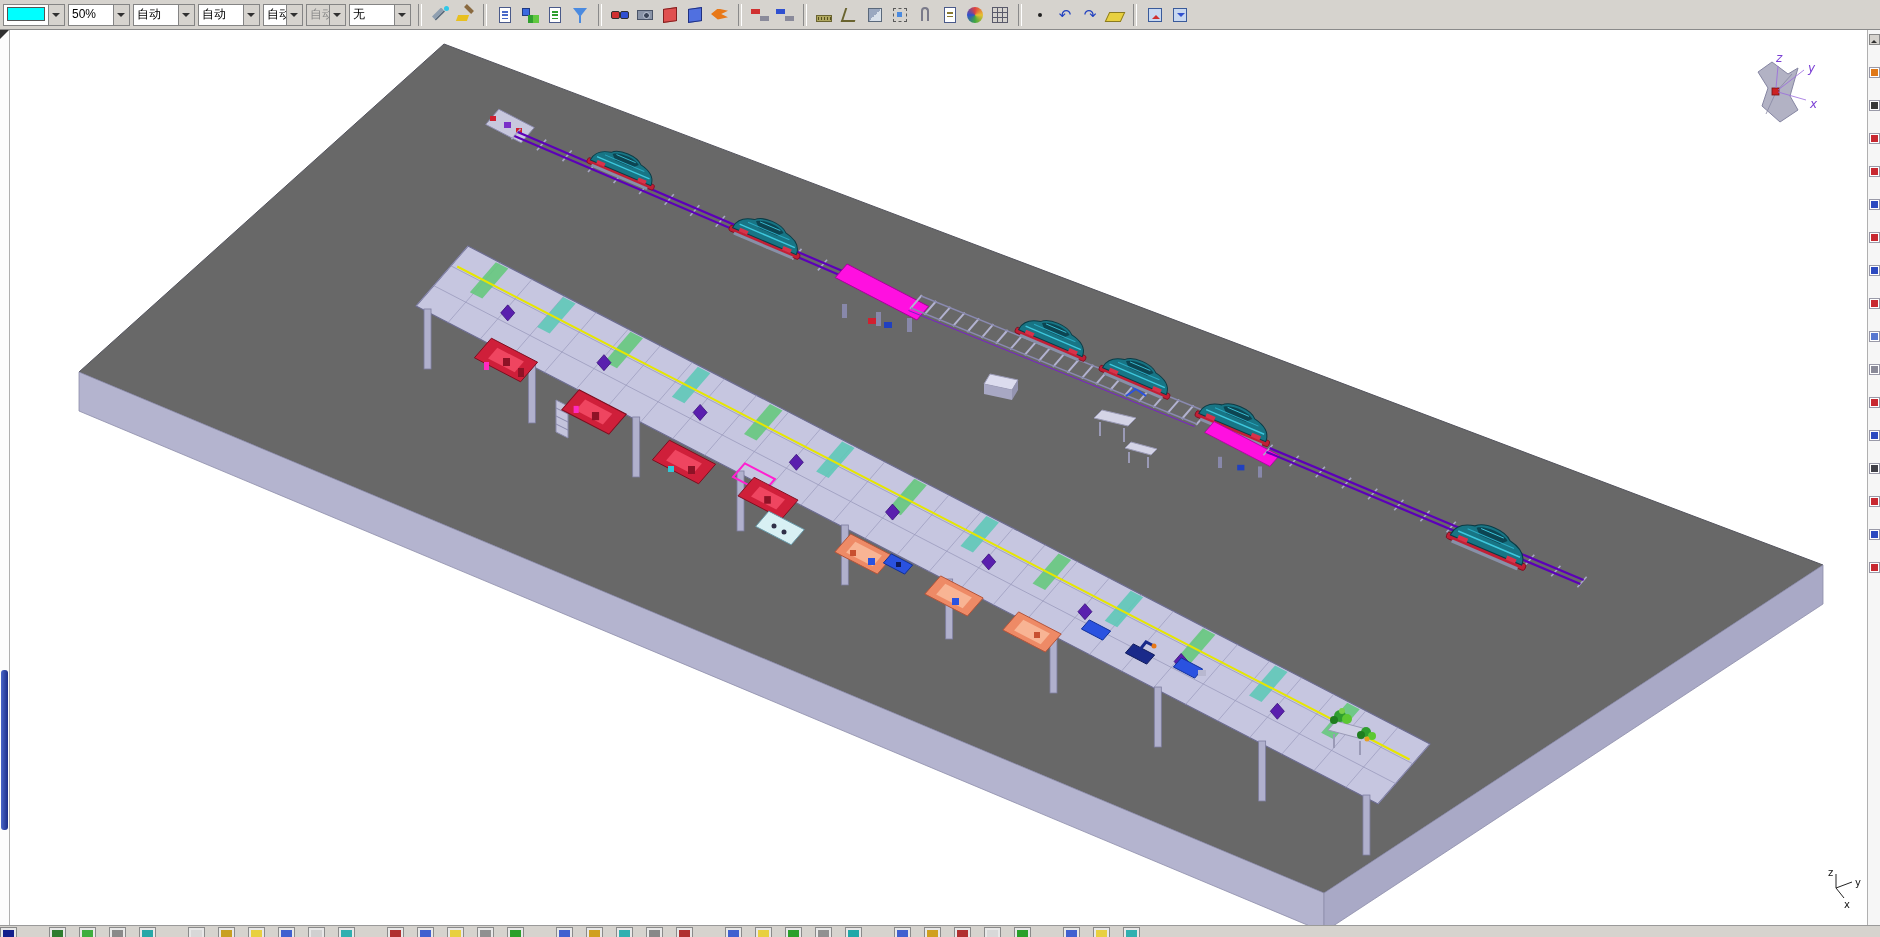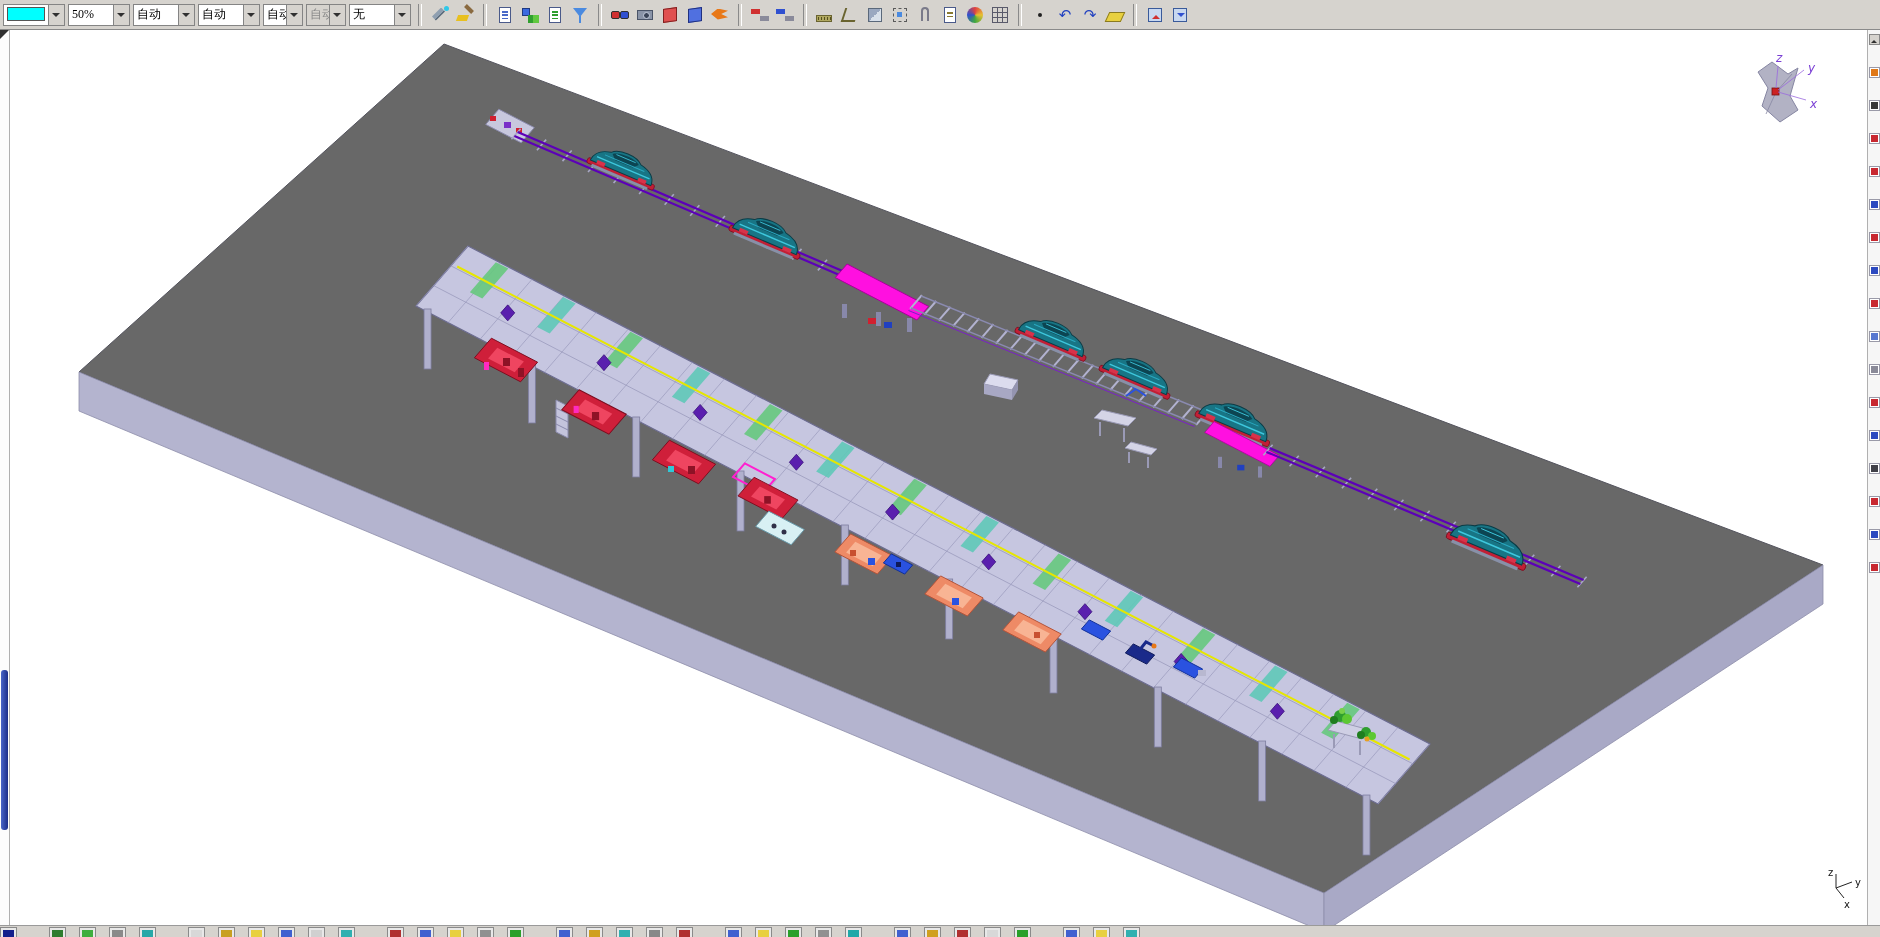--- a/index.html
+++ b/index.html
@@ -8,21 +8,21 @@
 
   
   .toolbar-top{position:absolute;left:0;top:0;right:0;height:30px;background:#d6d3ce;
                border-bottom:1px solid #8a8a8a;display:flex;align-items:center;gap:3px;
                padding:0 3px;box-sizing:border-box;}
   .sep{width:2px;height:22px;border-left:1px solid #8a8a8a;border-right:1px solid #fff;margin:0 4px;}
   .combo{display:flex;width:62px;height:22px;background:#fff;border:1px solid #848484;
          box-sizing:border-box;flex:none;}
   .combo.small{width:40px;}
   .combo.disabled .combo-field{color:#8a8a8a;background:#d6d3ce;}
-  .combo-field{flex:1;font-size:12px;line-height:19px;padding:0 3px;white-space:nowrap;overflow:hidden;font-family:Liberation Serif, serif;}
+  .combo-field{flex:1;font-size:12px;line-height:19px;padding:0 3px;white-space:nowrap;overflow:hidden;}
   .combo-arrow{width:15px;background:#d6d3ce;border-left:1px solid #848484;position:relative;flex:none;}
   .combo-arrow::after{content:"";position:absolute;left:3px;top:8px;border:4px solid transparent;border-top-color:#303030;}
   .combo .swatch{width:100%;height:14px;margin-top:2px;border:1px solid #555;box-sizing:border-box;}
 
   .tbi{width:22px;height:22px;position:relative;flex:none;}
   .k-spray::before{content:"";position:absolute;left:3px;top:4px;width:13px;height:13px;
     background:linear-gradient(135deg,#8f9fb0 55%,#5a6a7a 55%);clip-path:polygon(0 70%,70% 0,100% 30%,30% 100%);}
   .k-spray::after{content:"";position:absolute;right:2px;top:2px;width:5px;height:5px;border-radius:50%;background:#30c8e8;}
   .k-brush::before{content:"";position:absolute;left:3px;top:11px;width:11px;height:6px;background:#e8c020;transform:skewX(-20deg);}
   .k-brush::after{content:"";position:absolute;right:2px;top:3px;width:10px;height:4px;background:#8a6a40;transform:rotate(45deg);}

